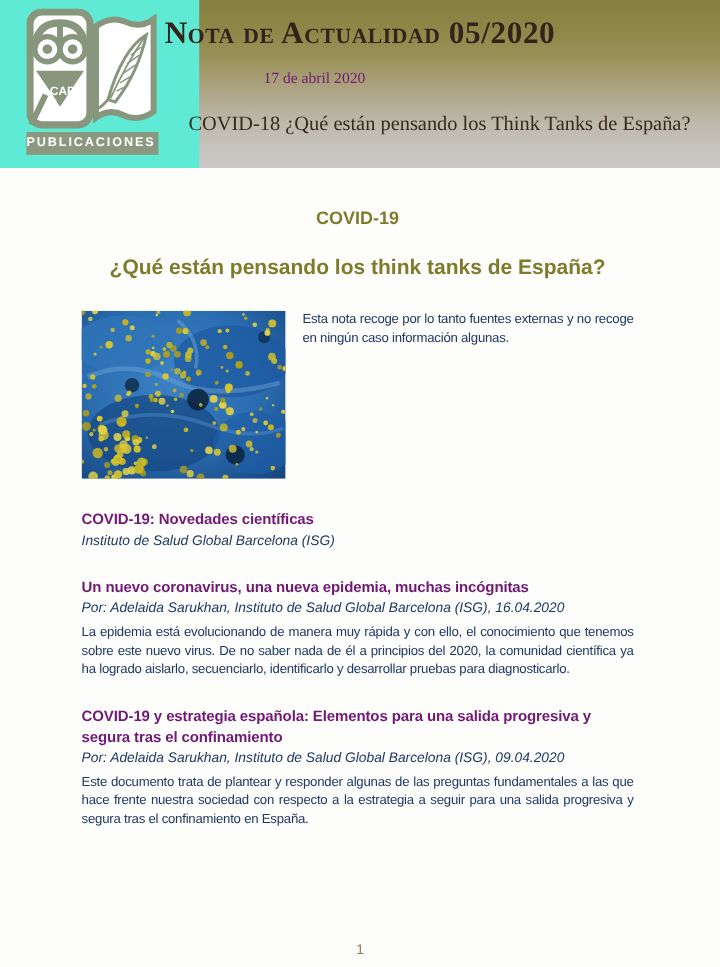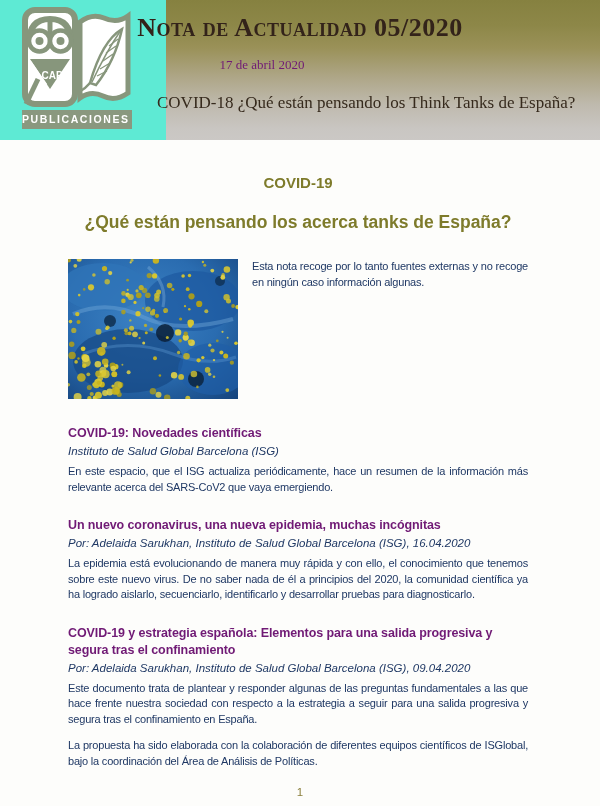--- a/index.html
+++ b/index.html
@@ -111,21 +111,21 @@
       <div class="pub-bar">PUBLICACIONES</div>
     </div>
 
     <div class="hdr-title">Nota de Actualidad 05/2020</div>
     <div class="hdr-date">17 de abril 2020</div>
     <div class="hdr-subtitle">COVID-18 ¿Qué están pensando los Think Tanks de España?</div>
   </header>
 
   <main>
     <div class="doc-title1">COVID-19</div>
-    <div class="doc-title2">¿Qué están pensando los acerca tanks de España?</div>
+    <div class="doc-title2">¿Qué están pensando los think tanks de España?</div>
 
     <div class="media-row">
       <div class="virus-img">
         <svg width="170" height="140" viewBox="0 0 170 140" xmlns="http://www.w3.org/2000/svg">
           <defs>
             <radialGradient id="bgBlue" cx="45%" cy="40%" r="80%">
               <stop offset="0%" stop-color="#3c82c4"></stop>
               <stop offset="55%" stop-color="#2a6cb0"></stop>
               <stop offset="100%" stop-color="#16457e"></stop>
             </radialGradient>
@@ -315,34 +315,32 @@
         </svg>
       </div>
       <div class="media-text">
         <p>Esta nota recoge por lo tanto fuentes externas y no recoge en ningún caso información algunas.</p>
       </div>
     </div>
 
     <section class="sec">
       <div class="sec-h">COVID-19: Novedades científicas</div>
       <div class="sec-by">Instituto de Salud Global Barcelona (ISG)</div>
-      <p>En este espacio, que el ISG actualiza periódicamente, hace un resumen de la información más relevante acerca del SARS-CoV2 que vaya emergiendo.</p>
     </section>
 
     <section class="sec">
       <div class="sec-h">Un nuevo coronavirus, una nueva epidemia, muchas incógnitas</div>
       <div class="sec-by">Por: Adelaida Sarukhan, Instituto de Salud Global Barcelona (ISG), 16.04.2020</div>
       <p>La epidemia está evolucionando de manera muy rápida y con ello, el conocimiento que tenemos sobre este nuevo virus. De no saber nada de él a principios del 2020, la comunidad científica ya ha logrado aislarlo, secuenciarlo, identificarlo y desarrollar pruebas para diagnosticarlo.</p>
     </section>
 
     <section class="sec">
       <div class="sec-h">COVID-19 y estrategia española: Elementos para una salida progresiva y segura tras el confinamiento</div>
       <div class="sec-by">Por: Adelaida Sarukhan, Instituto de Salud Global Barcelona (ISG), 09.04.2020</div>
       <p>Este documento trata de plantear y responder algunas de las preguntas fundamentales a las que hace frente nuestra sociedad con respecto a la estrategia a seguir para una salida progresiva y segura tras el confinamiento en España.</p>
-      <p>La propuesta ha sido elaborada con la colaboración de diferentes equipos científicos de ISGlobal, bajo la coordinación del Área de Análisis de Políticas.</p>
     </section>
   </main>
 
   <footer>
     <span class="page-num">1</span>
   </footer>
 
 </div>
 
 </body></html>

